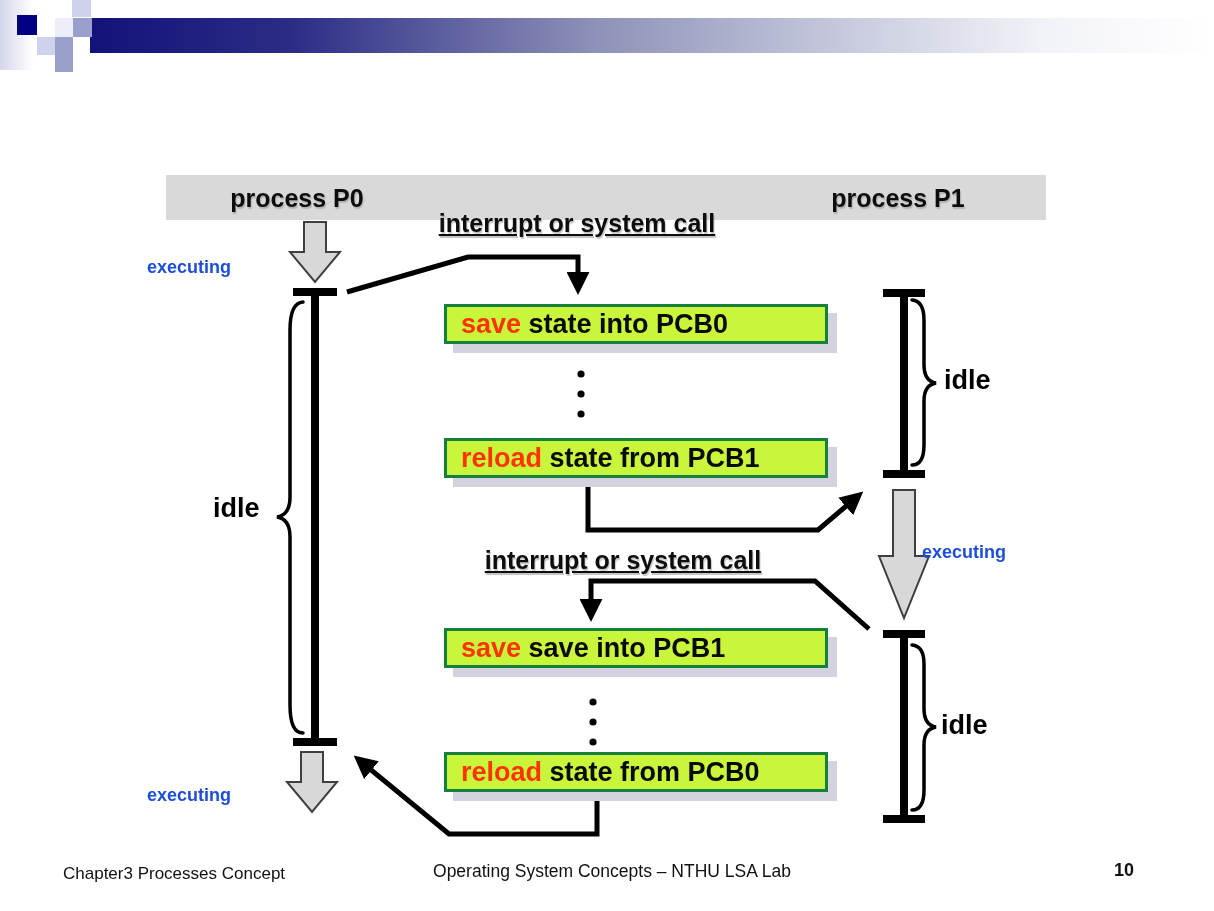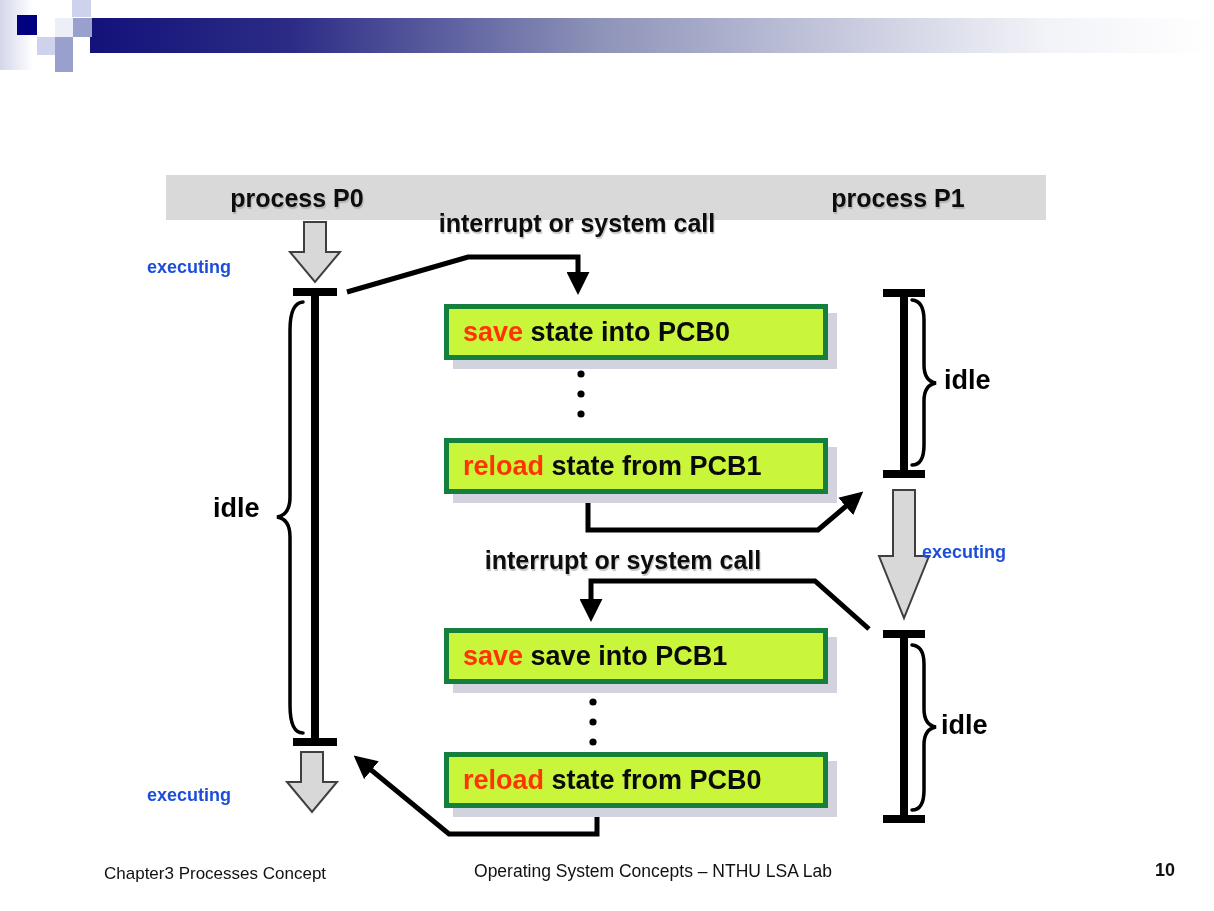--- a/index.html
+++ b/index.html
@@ -15,32 +15,32 @@
   .title{position:absolute;left:75px;top:80px;font-size:50px;font-weight:normal;
     color:#1a1a1a;margin:0;letter-spacing:0px;}
   
   .header-bar{position:absolute;left:166px;top:155px;width:880px;height:45px;background:#d9d9d9;margin-top:20px;}
   .header-label{position:absolute;top:50%;transform:translate(-50%,-50%);
     font-weight:bold;font-size:25px;color:#0d0d0d;white-space:nowrap;
     text-shadow:1px 2px 1px rgba(110,110,110,0.35);}
   
   .lbl{position:absolute;font-weight:bold;white-space:nowrap;}
   .interrupt{font-size:25px;color:#0d0d0d;transform:translateX(-50%);
-    text-shadow:1px 2px 1px rgba(110,110,110,0.4);}
+    text-shadow:1px 2px 1px rgba(110,110,110,0.4);text-decoration:underline;}
   .executing{font-size:18px;color:#1d4ed8;margin-top:25px;}
   .idle{font-size:27px;color:#000;}
   
-  .pcb-box{position:absolute;width:384px;height:56px;background:#c9f53a;
-    border:5px solid #15803d;box-sizing:border-box;display:flex;align-items:center;
+  .pcb-box{position:absolute;width:384px;height:40px;background:#c9f53a;
+    border:3px solid #15803d;box-sizing:border-box;display:flex;align-items:center;
     padding-left:14px;font-weight:bold;font-size:27px;color:#0a0a0a;
     box-shadow:9px 9px 0 #d3d3e0;white-space:pre;}
   .pcb-box .action{color:#ff3300;}
   svg.overlay{position:absolute;left:0;top:0;z-index:1;}
   .z2{z-index:2;}
-  .footer{position:absolute;color:#111;margin-left:41px;}
+  .footer{position:absolute;color:#111;}
 </style>
 </head>
 <body>
 
 <div class="slide">
 
   <div class="deco-strip"></div>
   <div class="deco-bar"></div>
   <div class="sq" style="left:17px;top:15px;width:20px;height:20px;background:#000080;"></div>
   <div class="sq" style="left:72px;top:0;width:19px;height:17px;background:#ced2ec;"></div>

